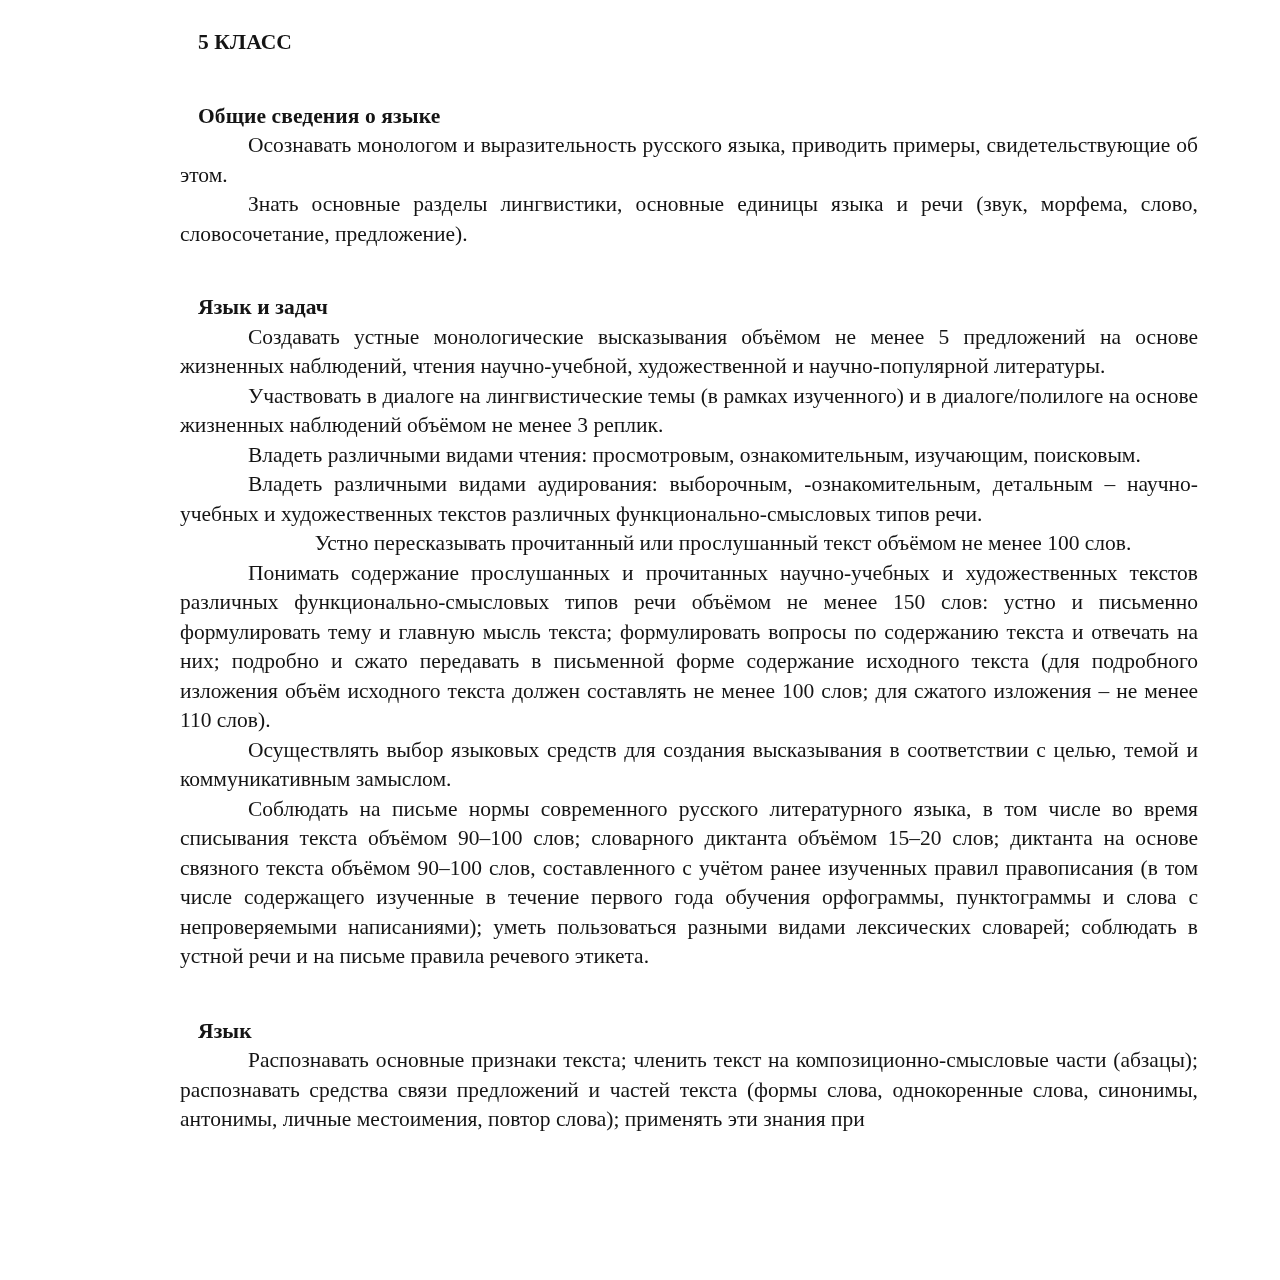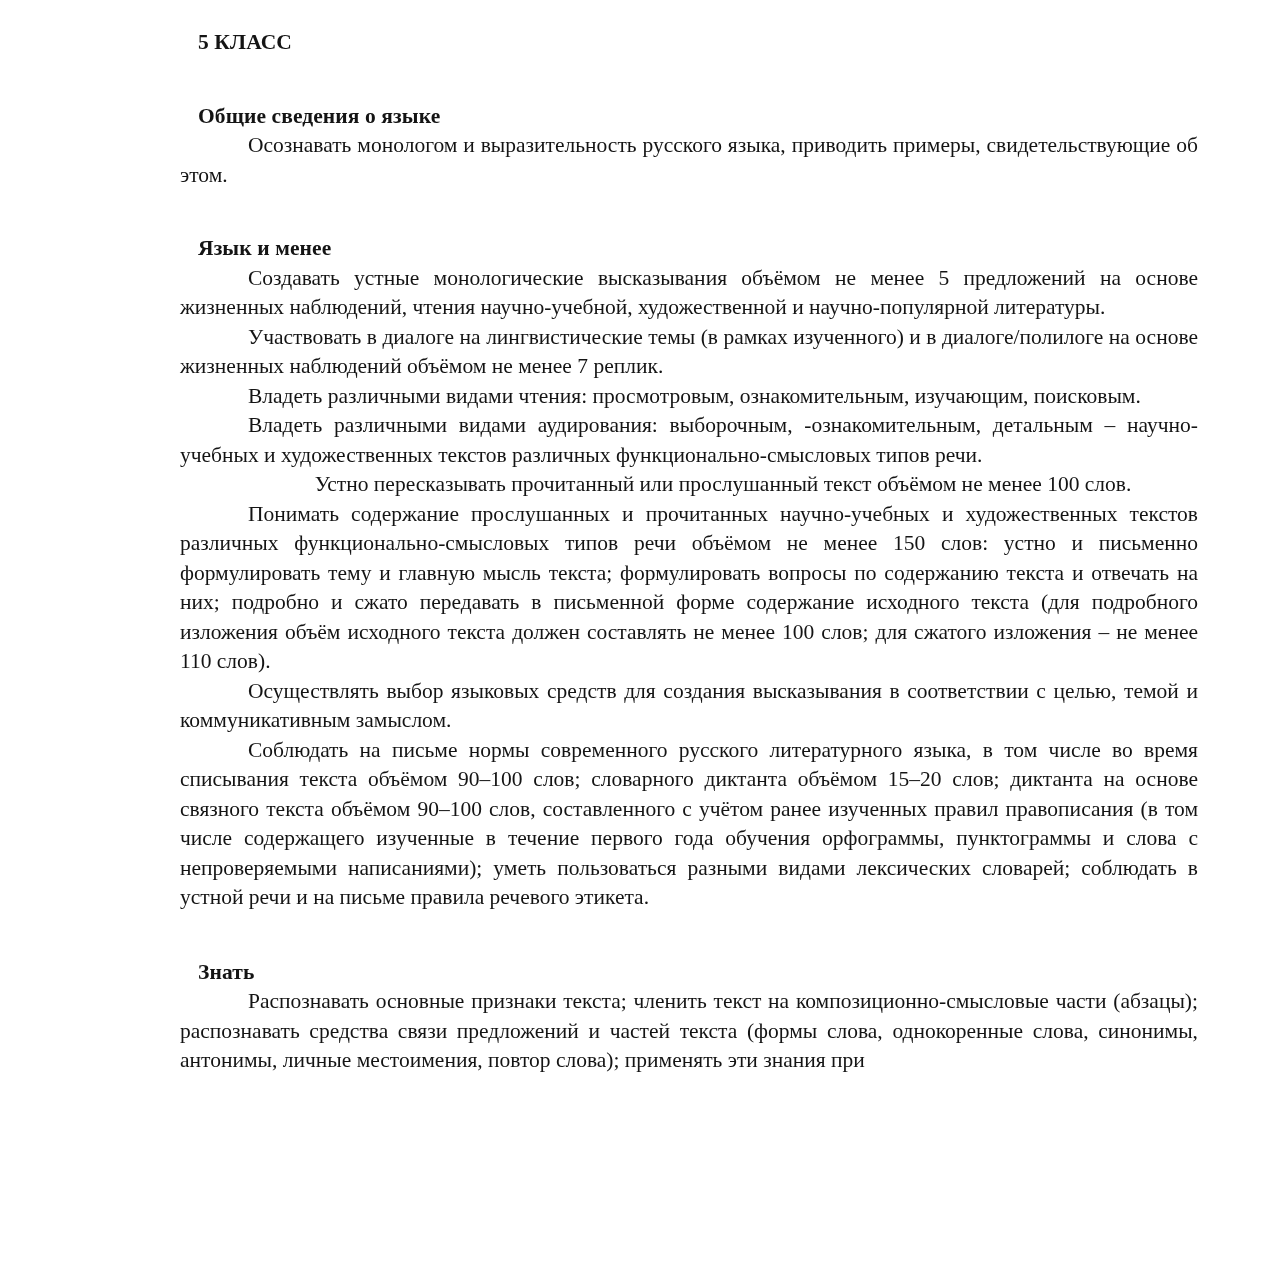--- a/index.html
+++ b/index.html
@@ -66,32 +66,33 @@
 
 <div class="page">
   <div class="content">
 
     <div class="doc-title">5 КЛАСС</div>
 
     <div class="gap-before-head"></div>
 
     <div class="section-head">Общие сведения о языке</div>
     <p class="body">Осознавать монологом и выразительность русского языка, приводить примеры, свидетельствующие об этом.</p>
+    <p class="body">Знать основные разделы лингвистики, основные единицы языка и речи (звук, морфема, слово, словосочетание, предложение).</p>
 
     <div class="gap-before-head"></div>
 
-    <div class="section-head">Язык и менее</div>
+    <div class="section-head">Язык и задач</div>
     <p class="body">Создавать устные монологические высказывания объёмом не менее 5 предложений на основе жизненных наблюдений, чтения научно-учебной, художественной и научно-популярной литературы.</p>
-    <p class="body">Участвовать в диалоге на лингвистические темы (в рамках изученного) и в диалоге/полилоге на основе жизненных наблюдений объёмом не менее 7 реплик.</p>
+    <p class="body">Участвовать в диалоге на лингвистические темы (в рамках изученного) и в диалоге/полилоге на основе жизненных наблюдений объёмом не менее 3 реплик.</p>
     <p class="body">Владеть различными видами чтения: просмотровым, ознакомительным, изучающим, поисковым.</p>
     <p class="body">Владеть различными видами аудирования: выборочным, -ознакомительным, детальным – научно-учебных и художественных текстов различных функционально-смысловых типов речи.</p>
     <p class="body nojust">Устно пересказывать прочитанный или прослушанный текст объёмом не менее 100 слов.</p>
     <p class="body">Понимать содержание прослушанных и прочитанных научно-учебных и художественных текстов различных функционально-смысловых типов речи объёмом не менее 150 слов: устно и письменно формулировать тему и главную мысль текста; формулировать вопросы по содержанию текста и отвечать на них; подробно и сжато передавать в письменной форме содержание исходного текста (для подробного изложения объём исходного текста должен составлять не менее 100 слов; для сжатого изложения – не менее 110 слов).</p>
     <p class="body">Осуществлять выбор языковых средств для создания высказывания в соответствии с целью, темой и коммуникативным замыслом.</p>
     <p class="body">Соблюдать на письме нормы современного русского литературного языка, в том числе во время списывания текста объёмом 90–100 слов; словарного диктанта объёмом 15–20 слов; диктанта на основе связного текста объёмом 90–100 слов, составленного с учётом ранее изученных правил правописания (в том числе содержащего изученные в течение первого года обучения орфограммы, пунктограммы и слова с непроверяемыми написаниями); уметь пользоваться разными видами лексических словарей; соблюдать в устной речи и на письме правила речевого этикета.</p>
 
     <div class="gap-before-head-lg"></div>
 
-    <div class="section-head">Знать</div>
+    <div class="section-head">Язык</div>
     <p class="body clip-note">Распознавать основные признаки текста; членить текст на композиционно-смысловые части (абзацы); распознавать средства связи предложений и частей текста (формы слова, однокоренные слова, синонимы, антонимы, личные местоимения, повтор слова); применять эти знания при</p>
 
   </div>
 </div>
 
 </body></html>

